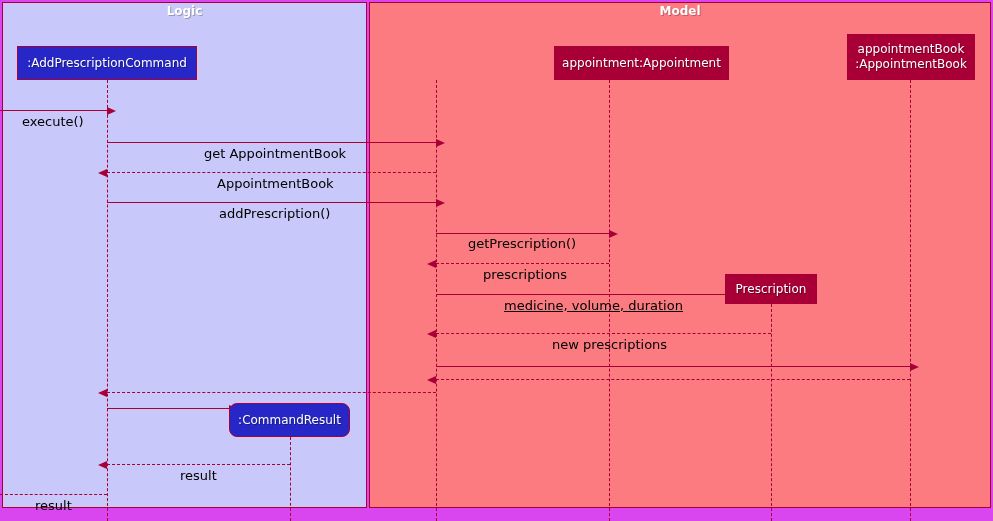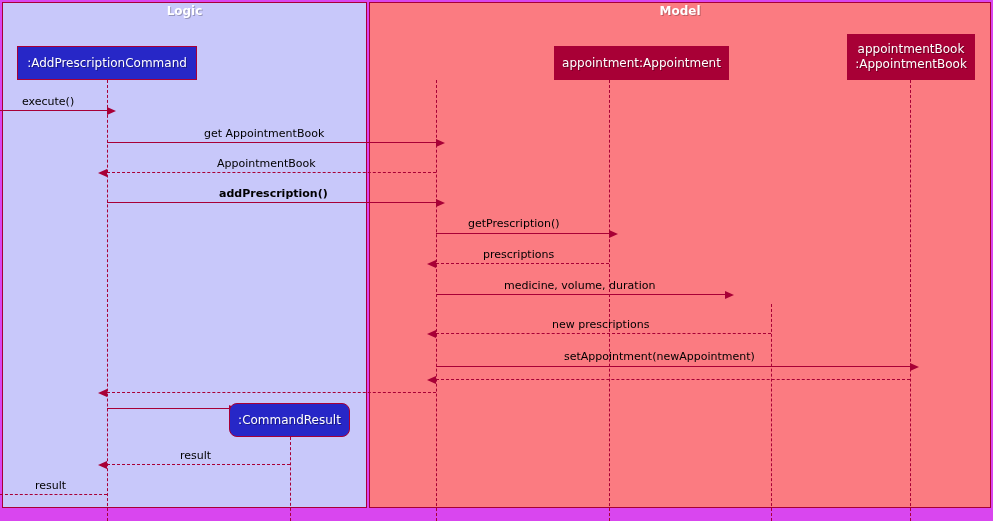--- a/index.html
+++ b/index.html
@@ -76,24 +76,25 @@
   .arrowhead.right {
     border-left: 9px solid #A80036;
     right: -9px; top: -4px;
   }
   .arrowhead.left {
     border-right: 9px solid #A80036;
     left: -9px; top: -4px;
   }
   .msg-label {
     position: absolute;
-    font-size: 11px;
+    font-size: 13px;
     color: #000000;
     white-space: nowrap;
     line-height: 13px;
+    margin-top: 20px;
   }
 </style>
 </head>
 <body>
 
 <div id="diagram">
 
 <div class="frame" style="left: 2px; top: 2px; width: 365px; height: 506px; background: rgb(200, 200, 250);">
       <div class="frame-title">Logic</div>
     </div>
@@ -114,41 +115,40 @@
       <div class="arrowhead right"></div>
     </div>
     <div class="msg-label" style="left: 204px; top: 127px;">get AppointmentBook</div>
     <div class="msg dashed" style="left: 107px; top: 172px; width: 329px;">
       <div class="arrowhead left"></div>
     </div>
     <div class="msg-label" style="left: 217px; top: 157px;">AppointmentBook</div>
     <div class="msg" style="left: 107px; top: 202px; width: 329px;">
       <div class="arrowhead right"></div>
     </div>
-    <div class="msg-label" style="left: 219px; top: 187px; font-weight: bold;">addPrescription()</div>
+    <div class="msg-label" style="left: 219px; top: 187px;">addPrescription()</div>
     <div class="msg" style="left: 436px; top: 233px; width: 173px;">
       <div class="arrowhead right"></div>
     </div>
     <div class="msg-label" style="left: 468px; top: 217px;">getPrescription()</div>
     <div class="msg dashed" style="left: 436px; top: 263px; width: 173px;">
       <div class="arrowhead left"></div>
     </div>
     <div class="msg-label" style="left: 483px; top: 248px;">prescriptions</div>
     <div class="msg" style="left: 436px; top: 294px; width: 289px;">
       <div class="arrowhead right"></div>
     </div>
-    <div class="msg-label" style="left: 504px; top: 279px;">medicine, volume, duration</div>
+    <div class="msg-label" style="left: 504px; top: 279px; text-decoration: underline;">medicine, volume, duration</div>
     <div class="msg dashed" style="left: 436px; top: 333px; width: 335px;">
       <div class="arrowhead left"></div>
     </div>
     <div class="msg-label" style="left: 552px; top: 318px;">new prescriptions</div>
     <div class="msg" style="left: 436px; top: 366px; width: 474px;">
       <div class="arrowhead right"></div>
     </div>
-    <div class="msg-label" style="left: 564px; top: 350px;">setAppointment(newAppointment)</div>
     <div class="msg dashed" style="left: 436px; top: 379px; width: 474px;">
       <div class="arrowhead left"></div>
     </div>
     <div class="msg dashed" style="left: 107px; top: 392px; width: 329px;">
       <div class="arrowhead left"></div>
     </div>
     <div class="msg" style="left: 107px; top: 408px; width: 122px;">
       <div class="arrowhead right"></div>
     </div>
     <div class="msg dashed" style="left: 107px; top: 464px; width: 183px;">
@@ -159,17 +159,20 @@
     <div class="msg-label" style="left: 35px; top: 479px;">result</div>
     <div class="participant blue" style="left: 17px; top: 46px; width: 180px; height: 34px;">
       <span class="pline">:AddPrescriptionCommand</span>
     </div>
     <div class="participant blue" style="left: 229px; top: 403px; width: 121px; height: 34px; border-radius: 8px;">
       <span class="pline">:CommandResult</span>
     </div>
     <div class="participant red" style="left: 522px; top: 46px; width: 175px; height: 34px; margin-left: 32px;">
       <span class="pline">appointment:Appointment</span>
     </div>
+    <div class="participant red" style="left: 725px; top: 274px; width: 92px; height: 30px;">
+      <span class="pline">Prescription</span>
+    </div>
     <div class="participant red" style="left: 847px; top: 34px; width: 128px; height: 46px;">
       <span class="pline">appointmentBook</span>
       <span class="pline">:AppointmentBook</span>
     </div>
   </div>
 
 </body></html>

